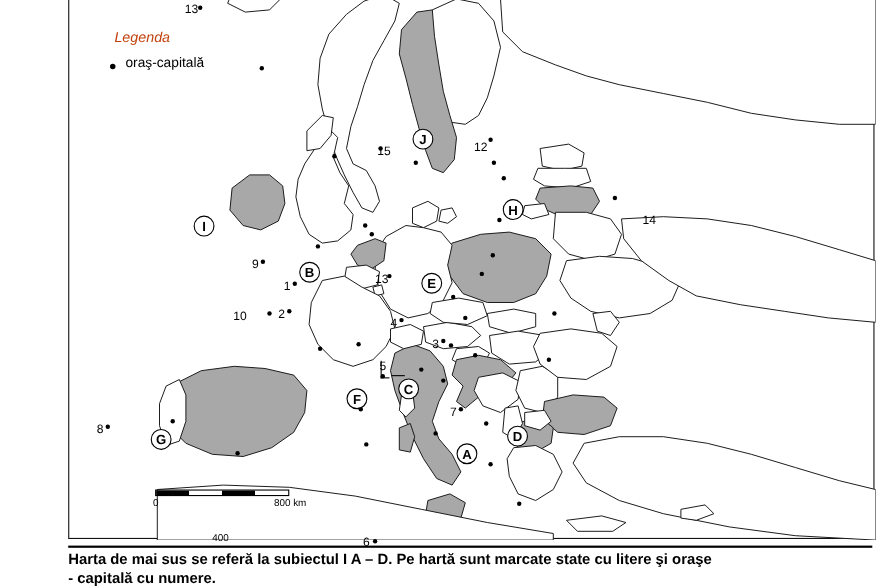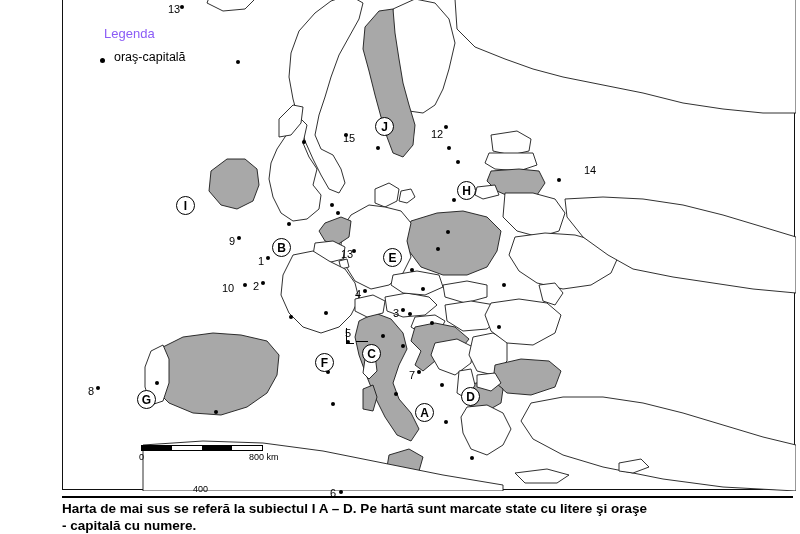--- a/index.html
+++ b/index.html
@@ -21,21 +21,21 @@
     background:#ffffff;
     box-sizing:border-box;
   }
   svg#map-svg{position:absolute;left:0;top:0;}
   .legend-box{
     position:absolute;left:92px;top:22px;width:130px;height:58px;
     background:#ffffff;
     z-index:6;
   }
   .legend-title{
-    position:absolute;left:12px;top:4px;font-size:13px;color:#8b5cf6;
+    position:absolute;left:12px;top:4px;font-size:13px;color:#c2410c;font-style:italic;
   }
   .legend-dot{
     position:absolute;left:8px;top:36px;width:5px;height:5px;border-radius:50%;
     background:#000;
   }
   .legend-label{
     position:absolute;left:22px;top:28px;font-size:12.5px;color:#000;
   }
   .letter-marker{
     position:absolute;width:19px;height:19px;border-radius:50%;
@@ -247,25 +247,25 @@
       <div class="city-dot" style="left: 236px; top: 60px;"></div>
       <div class="num-label" style="left: 258px; top: 255px;">1</div>
       <div class="num-label" style="left: 253px; top: 280px;">2</div>
       <div class="num-label" style="left: 393px; top: 307px;">3</div>
       <div class="num-label" style="left: 355px; top: 288px;">4</div>
       <div class="num-label" style="left: 345px; top: 327px;">5</div>
       <div class="num-label" style="left: 330px; top: 487px;">6</div>
       <div class="num-label" style="left: 409px; top: 369px;">7</div>
       <div class="num-label" style="left: 88px; top: 385px;">8</div>
       <div class="num-label" style="left: 229px; top: 235px;">9</div>
-      <div class="num-label" style="left: 222px; top: 282px; text-align: center;">10</div>
+      <div class="num-label" style="left: 212px; top: 282px; text-align: center;">10</div>
       <div class="num-label" style="left: 341px; top: 248px;">13</div>
       <div class="num-label" style="left: 431px; top: 128px;">12</div>
       <div class="num-label" style="left: 168px; top: 3px;">13</div>
-      <div class="num-label" style="left: 545px; top: 164px; padding-left: 39px;">14</div>
+      <div class="num-label" style="left: 545px; top: 195px; padding-left: 39px;">14</div>
       <div class="num-label" style="left: 343px; top: 132px;">15</div>
       <div class="letter-marker" style="left: 415px; top: 403px;">A</div>
       <div class="letter-marker" style="left: 272px; top: 238px;">B</div>
       <div class="letter-marker" style="left: 362px; top: 344px;">C</div>
       <div class="letter-marker" style="left: 461px; top: 387px;">D</div>
       <div class="letter-marker" style="left: 383px; top: 248px;">E</div>
       <div class="letter-marker" style="left: 315px; top: 353px;">F</div>
       <div class="letter-marker" style="left: 137px; top: 390px;">G</div>
       <div class="letter-marker" style="left: 457px; top: 181px;">H</div>
       <div class="letter-marker" style="left: 176px; top: 196px;">I</div>

